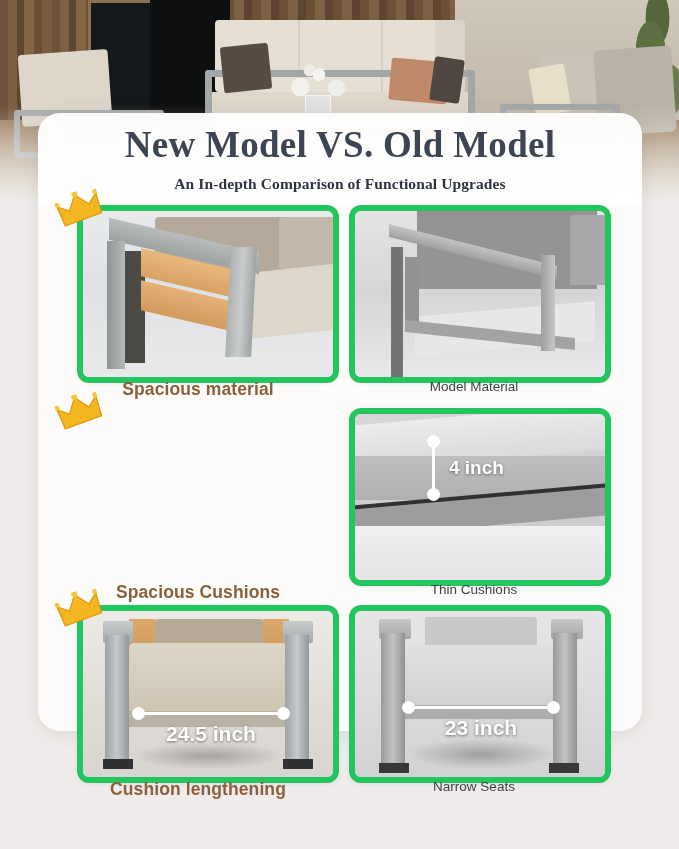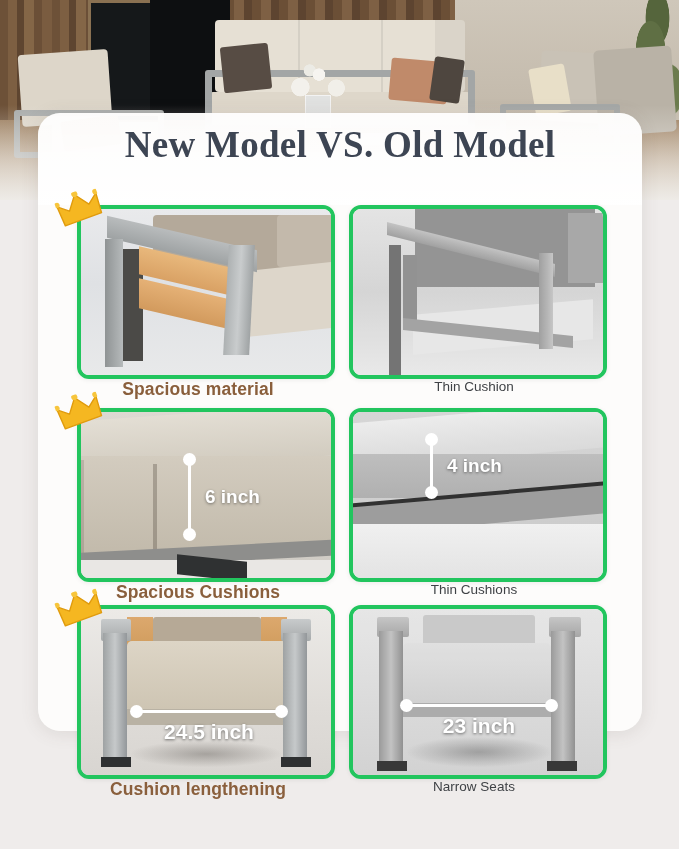--- a/index.html
+++ b/index.html
@@ -70,21 +70,21 @@
   .title{position:absolute;left:0;top:10px;width:604px;text-align:center;
     font-family:"Liberation Serif", serif;font-weight:700;font-size:37px;color:#3d4553;letter-spacing:.3px;}
   .subtitle{position:absolute;left:0;top:62px;width:604px;text-align:center;
     font-family:"Liberation Serif", serif;font-weight:700;font-size:15.5px;color:#2f3540;letter-spacing:.1px;}
 
   
   .row{position:absolute;left:0;width:604px;height:203px;}
   .r1{top:92px;} .r2{top:295px;} .r3{top:492px;}
 
   .photo{position:absolute;top:0;width:250px;height:166px;border-radius:12px;overflow:hidden;
-    border:4px solid #22c55e;box-shadow:0 1px 5px rgba(0,0,0,.07);}
+    border:6px solid #22c55e;box-shadow:0 1px 5px rgba(0,0,0,.07);}
   .left-photo{left:39px;}
   .right-photo{left:311px;}
   .right-photo .inner{filter:grayscale(1) contrast(.95) brightness(1.02);}
 
   .caption{position:absolute;width:250px;text-align:center;top:174px;}
   .cap-new{left:35px;font-size:17.5px;font-weight:700;color:#8a5f3c;letter-spacing:.1px;}
   .cap-old{left:311px;font-size:13.5px;font-weight:400;color:#3f4246;}
 
   
   .crown{position:absolute;left:19px;top:-14px;width:44px;height:32px;transform:rotate(-20deg);z-index:6;}
@@ -207,20 +207,21 @@
   <div class="rchair-frame"></div>
   <div class="whitetable"></div>
   <div class="hero-fade"></div>
 </div>
 
 <div class="card">
 
   <div class="card-head"></div>
 
   <div class="title">New Model VS. Old Model</div>
+  <div class="subtitle">An In-depth Comparison of  Functional Upgrades</div>
 
   <div class="row r1">
 
     <div class="photo left-photo">
       <div class="inner p1l">
         <div class="cushion-back"></div>
         <div class="cushion-back2"></div>
         <div class="seat"></div>
         <div class="shadowdark"></div>
         <div class="wood1"></div>
@@ -244,42 +245,25 @@
         <div class="seat"></div>
         <div class="leg"></div>
         <div class="bar"></div>
         <div class="railbot"></div>
         <div class="railtop"></div>
         <div class="post"></div>
       </div>
     </div>
 
     <div class="caption cap-new">Spacious material</div>
-    <div class="caption cap-old">Thin Cushion</div>
+    <div class="caption cap-old">Model Material</div>
   </div>
 
   <div class="row r2">
 
-    <div class="photo left-photo">
-      <div class="inner p2l">
-        <div class="top"></div>
-        <div class="front"></div>
-        <div class="seam"></div>
-        <div class="seam2"></div>
-        <div class="frame"></div>
-        <div class="floor"></div>
-        <div class="leg"></div>
-      </div>
-      <div class="dim-v" style="left:102px;top:46px;height:78px;">
-        <div class="line"></div>
-        <div class="dot t"></div>
-        <div class="dot b"></div>
-        <div class="lbl">6 inch</div>
-      </div>
-    </div>
     <svg class="crown" viewBox="0 0 64 46">
       <path d="M4 42 L2 12 L17 24 L32 4 L47 24 L62 12 L60 42 Z" fill="#f5b721" stroke="#e09b0d" stroke-width="2" stroke-linejoin="round"></path>
       <circle cx="2.5" cy="10" r="4" fill="#f7c53c"></circle>
         <circle cx="61.5" cy="10" r="4" fill="#f7c53c"></circle>
         <circle cx="32" cy="3" r="4.5" fill="#f7c53c"></circle>
     </svg>
 
     <div class="photo right-photo">
       <div class="inner p2r">
         <div class="top"></div>

